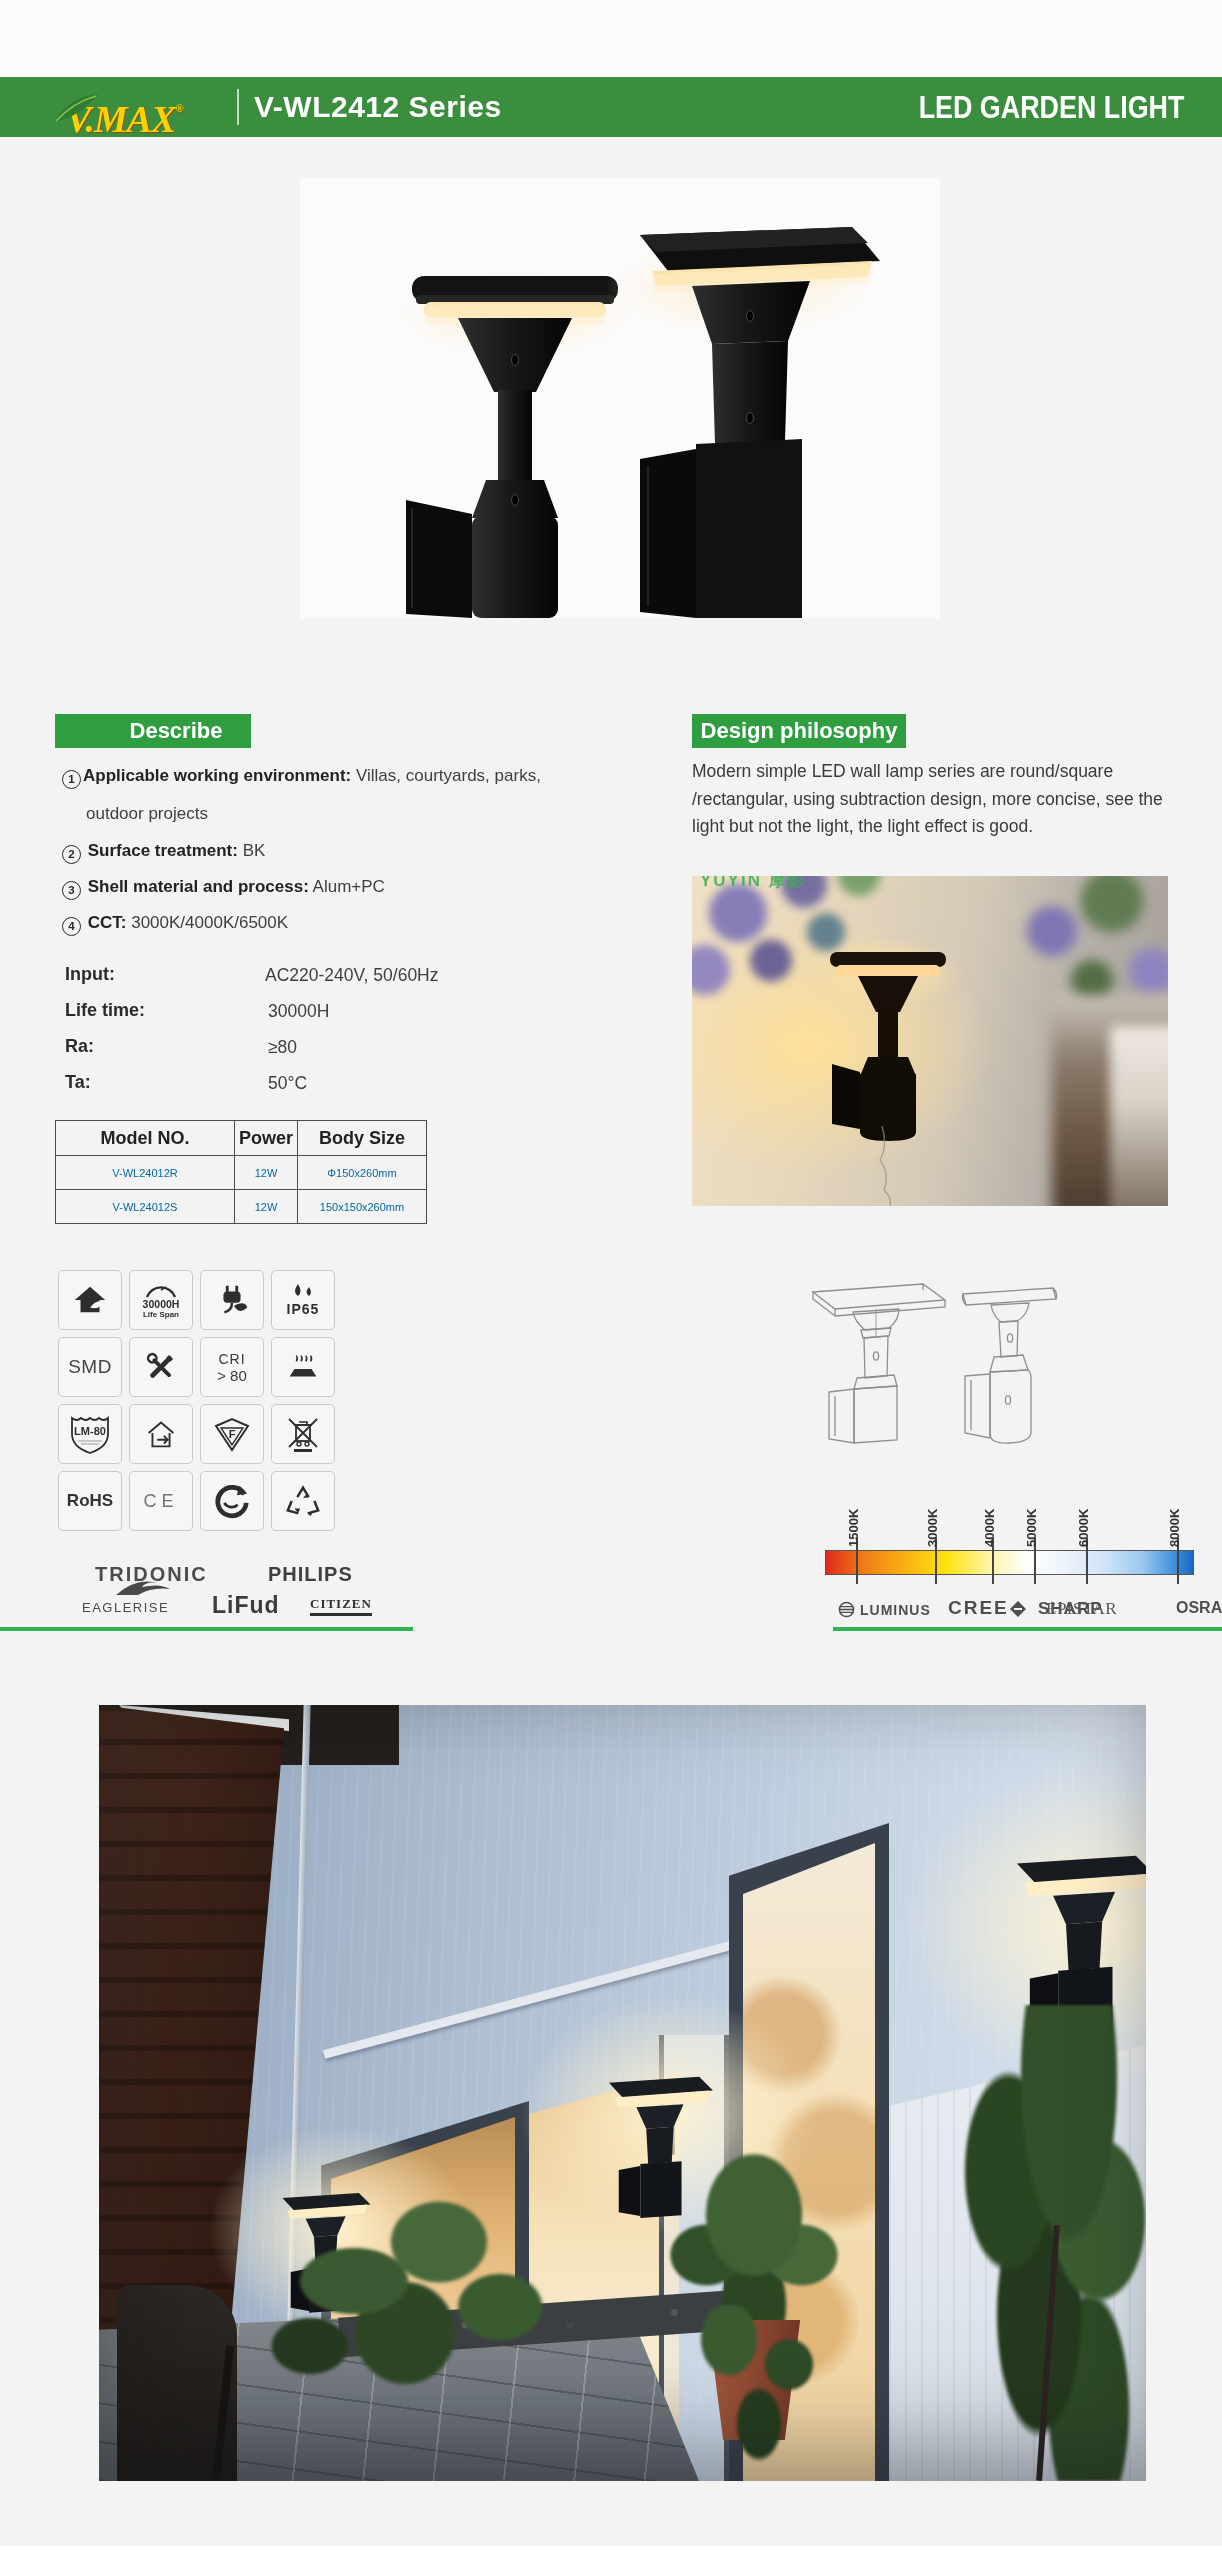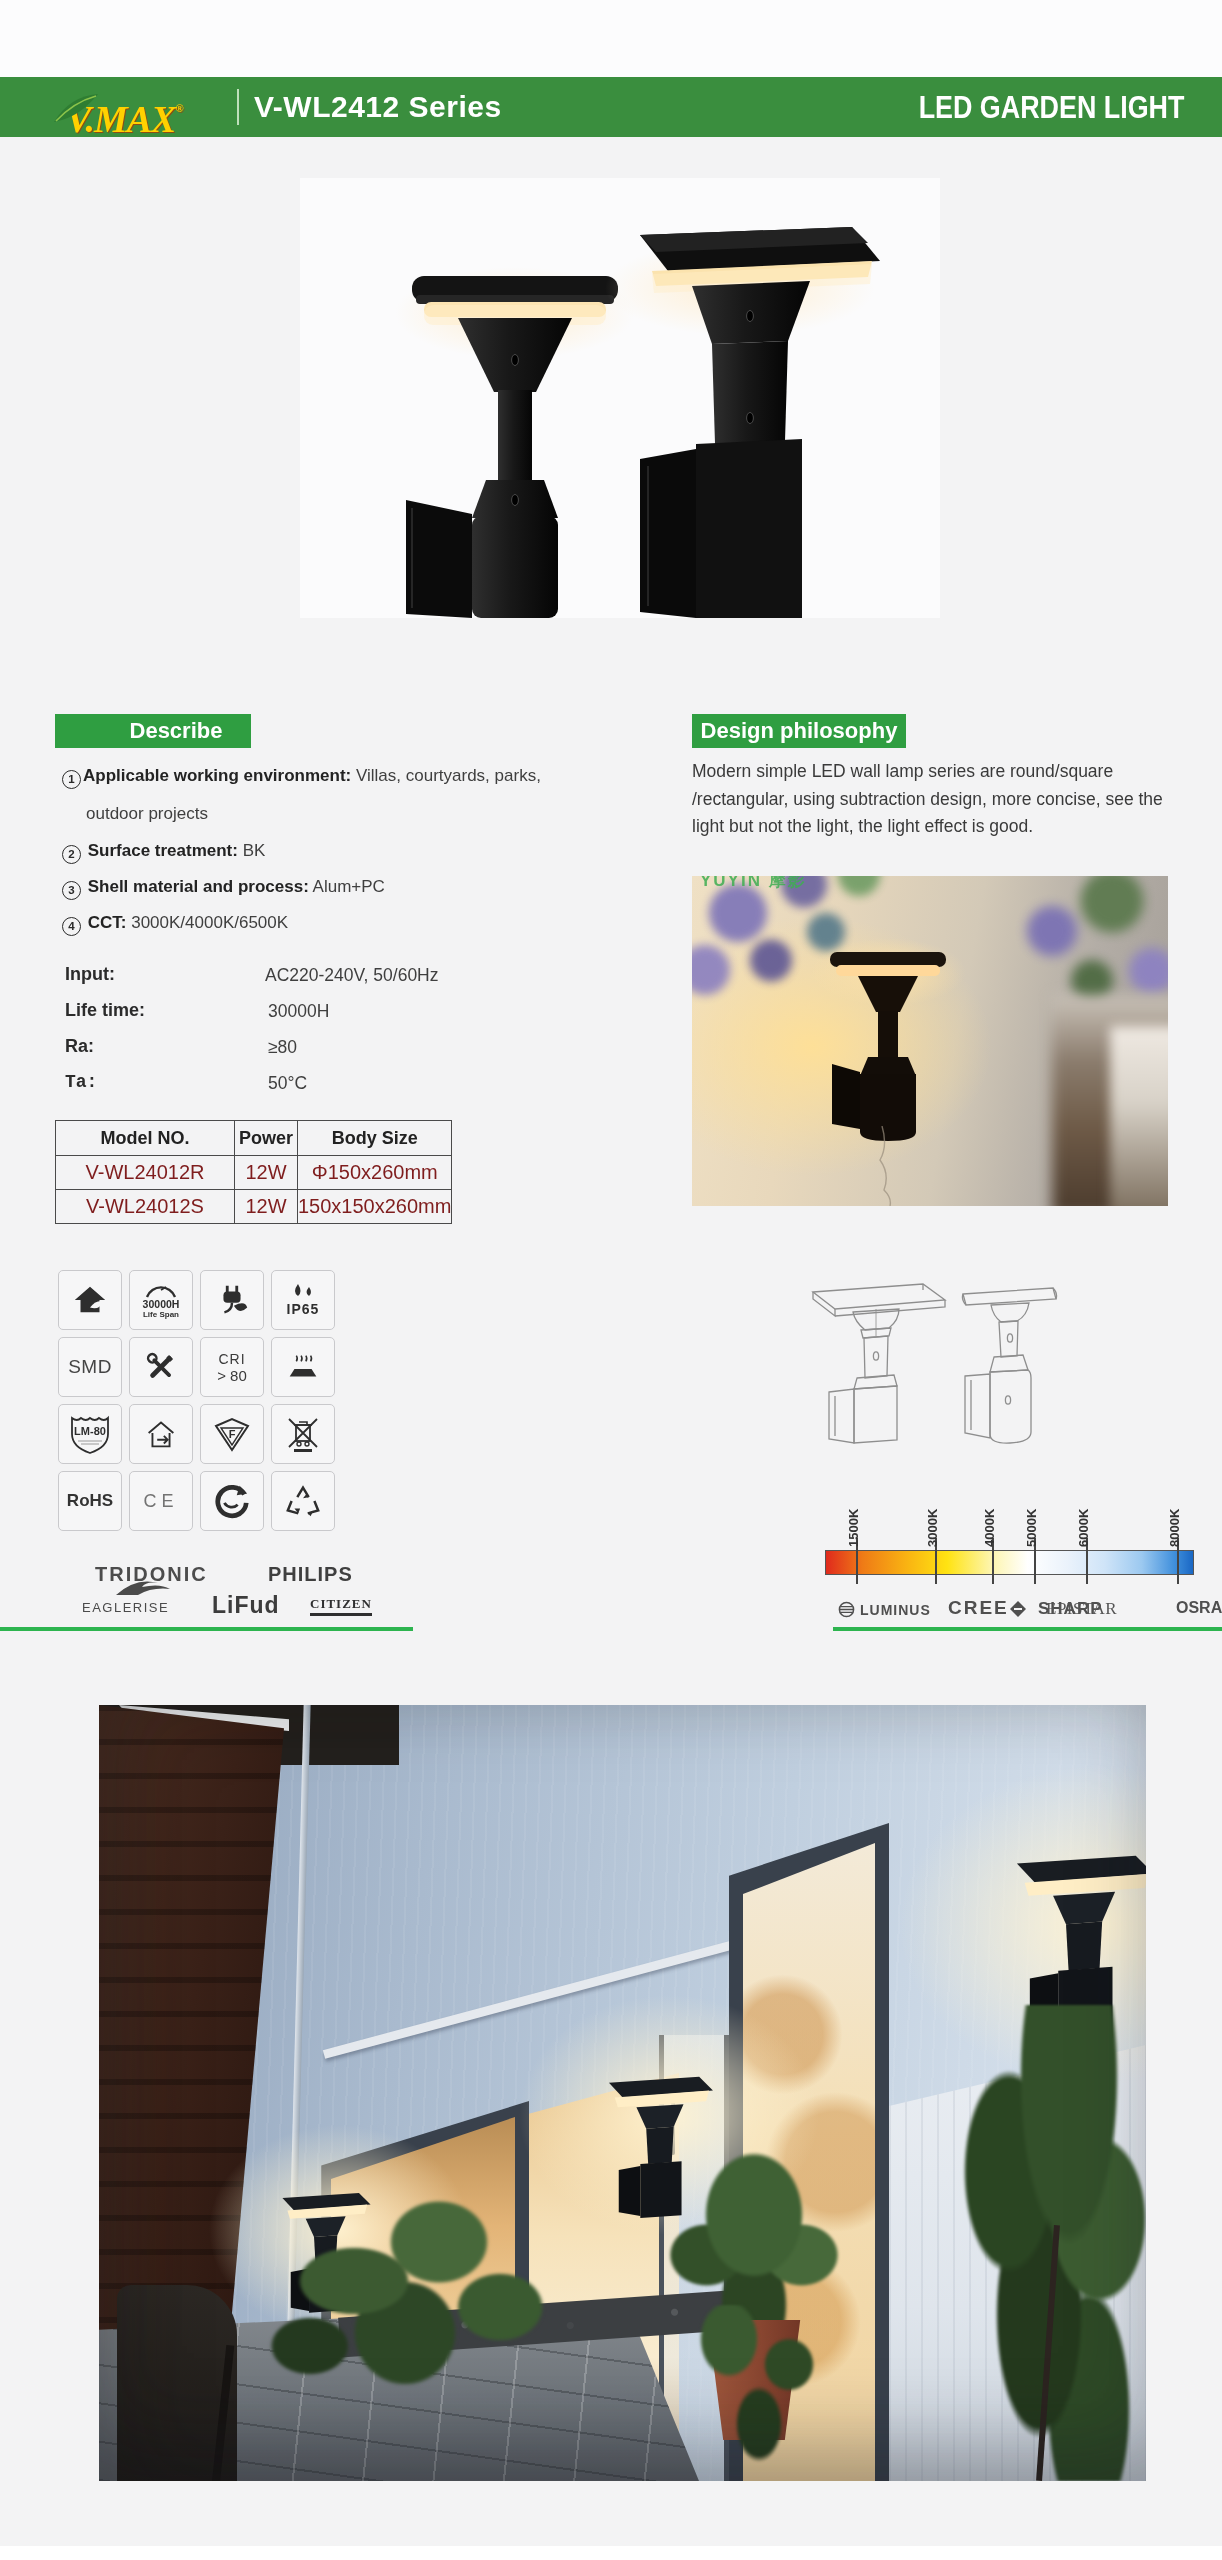--- a/index.html
+++ b/index.html
@@ -27,21 +27,21 @@
   .dline b{color:#232323;}
   .circnum{display:inline-block;width:17px;height:17px;border:1.4px solid #2a2a2a;border-radius:50%;
            font-size:11.5px;line-height:17px;text-align:center;font-weight:bold;color:#2a2a2a;
            vertical-align:-2px;margin-right:2px;}
   .speclabel{font-size:18px;font-weight:bold;color:#2b2b2b;}
   .specval{font-size:17.5px;color:#3f3f3f;}
   
   table.spec{border-collapse:collapse;}
   table.spec th,table.spec td{border:1.6px solid #4a4a4a;text-align:center;padding:0;}
   table.spec th{font-size:18px;color:#222;height:34px;font-weight:bold;}
-  table.spec td{font-size:20px;color:#7f1d1d;height:33px;}
+  table.spec td{font-size:11px;color:#0369a1;height:33px;}
   
   .fgrid{left:58px;top:1270px;width:292px;height:262px;display:grid;
          grid-template-columns:repeat(4,64px);grid-template-rows:repeat(4,60px);gap:7px;}
   .fcell{background:#f6f6f7;border:1.4px solid #c9c9cc;border-radius:5px;display:flex;
          flex-direction:column;align-items:center;justify-content:center;color:#2e2e2e;overflow:hidden;}
   .fcell svg{display:block;}
   .ftxt-lg{font-size:19px;letter-spacing:.5px;color:#454545;}
   .ftxt-md{font-size:14px;font-weight:bold;}
   
   .p1{font-size:20px;font-weight:bold;color:#4c4c4c;letter-spacing:2px;}
@@ -150,21 +150,21 @@
   <div class="abs dline" style="left:62px;top:913px;">
     <span class="circnum">4</span><b> CCT:</b><span> 3000K/4000K/6500K</span>
   </div>
 
   <div class="abs speclabel" style="left:65px;top:964px;">Input:</div>
   <div class="abs specval" style="left:265px;top:965px;">AC220-240V, 50/60Hz</div>
   <div class="abs speclabel" style="left:65px;top:1000px;">Life time:</div>
   <div class="abs specval" style="left:268px;top:1001px;">30000H</div>
   <div class="abs speclabel" style="left:65px;top:1036px;">Ra:</div>
   <div class="abs specval" style="left:268px;top:1037px;">≥80</div>
-  <div class="abs speclabel" style="left:65px;top:1072px;font-family:Liberation Mono, monospace;">Ta:</div>
+  <div class="abs speclabel" style="left:65px;top:1072px;">Ta:</div>
   <div class="abs specval" style="left:268px;top:1073px;">50°C</div>
 
   <div class="abs" style="left:55px;top:1120px;">
     <table class="spec">
       <tbody>
           <tr>
         <th style="width:178px;">Model NO.</th>
         <th style="width:62px;">Power</th>
         <th style="width:128px;">Body Size</th>
       </tr>

